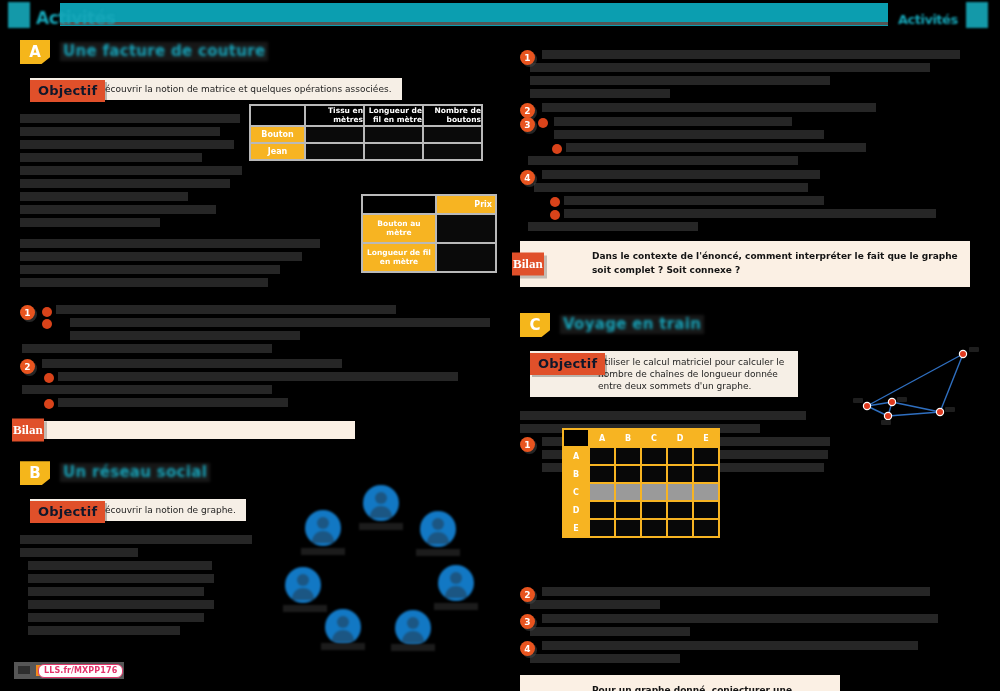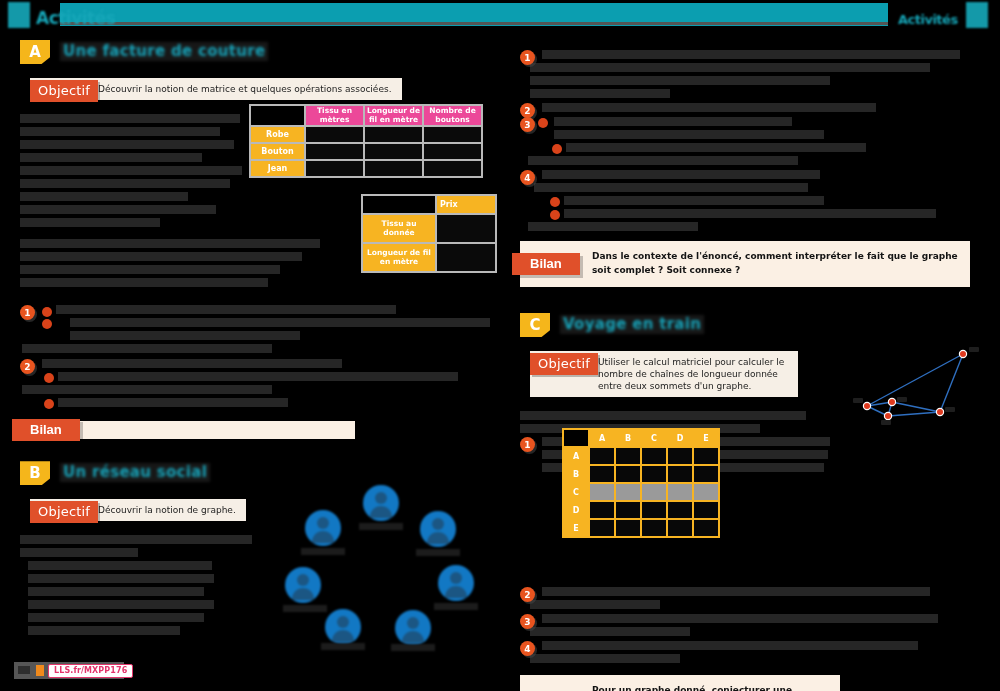--- a/index.html
+++ b/index.html
@@ -61,36 +61,36 @@
   }
 
   
   .objectif-wrap { position: relative; margin: 0 0 10px 10px; display: inline-block; }
   .objectif-bg {
     background: #f6efe6; padding: 5px 10px 5px 68px;
     min-height: 22px; display: flex; align-items: center;
   }
   .objectif-tag {
     position: absolute; left: 0; top: 2px;
-    background: #e0502a; color: #ffffff;
-    font-size: 13px; font-weight: normal; font-family: "DejaVu Sans", sans-serif;
+    background: #e0502a; color: #0f172a;
+    font-size: 13px; font-weight: bold; font-family: "DejaVu Sans", sans-serif;
     padding: 3px 8px 4px; letter-spacing: .2px;
     box-shadow: 2px 2px 0 rgba(0,0,0,.25);
   }
   .objectif-text {
     color: #1d1d1d; font-size: 9px; line-height: 1.35;
     font-family: "DejaVu Sans", sans-serif; font-weight: 500;
   }
 
   
   .bilan-wrap { position: relative; background: #fbf0e4; padding: 9px 12px 9px 72px; }
   .bilan-tag {
     position: absolute; left: -8px; top: 50%; transform: translateY(-50%);
     background: #e0502a; color: #fff; font-size: 13px; font-weight: bold;
-    font-family: Liberation Sans, sans-serif; padding: 3px 18px 4px;
+    font-family: Liberation Serif, serif; padding: 3px 1px 4px;
     box-shadow: 3px 3px 0 rgba(0,0,0,.22);
   }
   .bilan-line {
     color: #141414; font-size: 9px; font-weight: bold; line-height: 1.55;
     font-family: "DejaVu Sans", sans-serif;
   }
   .bilan-bullet { padding-left: 12px; position: relative; }
   .bilan-bullet::before {
     content: "\2022"; position: absolute; left: 2px; top: -1px; font-size: 10px;
   }
@@ -109,38 +109,38 @@
   .subdot {
     display: inline-block; width: 10px; height: 10px; border-radius: 50%;
     background: #d9431a; vertical-align: middle;
   }
 
   
   .tbl-a { position: absolute; left: 249px; top: 104px; }
   .tbl-a .grid { border-collapse: separate; border-spacing: 2px; background: #b9b9b9; }
   .tbl-a th, .tbl-a td { padding: 0; }
   .th-or {
-    background: #ec4899; color: #fff; font-size: 7.5px; font-weight: bold;
-    font-family: "DejaVu Sans", sans-serif; text-align: center;
+    background: #000000; color: #fff; font-size: 7.5px; font-weight: bold;
+    font-family: "DejaVu Sans", sans-serif; text-align: right;
     padding: 4px 3px; line-height: 1.25; width: 57px;
   }
   .th-row {
     background: #f7b422; color: #fff; font-size: 8px; font-weight: bold;
     font-family: "DejaVu Sans", sans-serif; text-align: center;
     padding: 5px 6px; width: 53px;
   }
   .td-blk { background: #0a0a0a; width: 57px; height: 15px; }
   .corner-blank { background: #000; }
 
   
   .tbl-b { position: absolute; left: 361px; top: 194px; }
   .tbl-b .grid { border-collapse: separate; border-spacing: 2px; background: #b9b9b9; }
   .th-or2 {
     background: #f7b422; color: #fff; font-size: 8px; font-weight: bold;
-    font-family: "DejaVu Sans", sans-serif; text-align: left;
+    font-family: "DejaVu Sans", sans-serif; text-align: right;
     padding: 4px 3px; width: 58px;
   }
   .th-row2 {
     background: #f7b422; color: #fff; font-size: 7.5px; font-weight: bold;
     font-family: "DejaVu Sans", sans-serif; text-align: center;
     padding: 4px 4px; line-height: 1.25; width: 72px;
   }
   .td-blk2 { background: #0a0a0a; width: 58px; height: 15px; }
 
   
@@ -417,26 +417,20 @@
   <div class="tbl-a">
     <table class="grid">
       <tbody>
           <tr>
         <th class="corner-blank"></th>
         <th class="th-or">Tissu en mètres</th>
         <th class="th-or">Longueur de fil en mètre</th>
         <th class="th-or">Nombre de boutons</th>
       </tr>
       <tr>
-        <th class="th-row">Robe</th>
-        <td class="td-blk"></td>
-        <td class="td-blk"></td>
-        <td class="td-blk"></td>
-      </tr>
-      <tr>
         <th class="th-row">Bouton</th>
         <td class="td-blk"></td>
         <td class="td-blk"></td>
         <td class="td-blk"></td>
       </tr>
       <tr>
         <th class="th-row">Jean</th>
         <td class="td-blk"></td>
         <td class="td-blk"></td>
         <td class="td-blk"></td>
@@ -446,21 +440,21 @@
   </div>
 
   <div class="tbl-b">
     <table class="grid">
       <tbody>
           <tr>
         <th class="corner-blank"></th>
         <th class="th-or2">Prix</th>
       </tr>
       <tr>
-        <th class="th-row2">Tissu au donnée</th>
+        <th class="th-row2">Bouton au mètre</th>
         <td class="td-blk2"></td>
       </tr>
       <tr>
         <th class="th-row2">Longueur de fil en mètre</th>
         <td class="td-blk2" style="height:24px;"></td>
       </tr>
     </tbody>
       </table>
   </div>
 
@@ -567,17 +561,17 @@
         <rect x="100" y="67" width="10" height="5" rx="1"></rect>
         <rect x="124" y="7" width="10" height="5" rx="1"></rect>
       </g>
     </svg>
   </div>
 
   <div class="footer-l">
     <div class="foot-bg"></div>
     <div class="page-num" style="left:4px;top:4px;width:12px;height:8px;background:#2e2e2e;"></div>
     <div class="orange-sq" style="left:22px;top:3px;"></div>
-    <div class="url-pill" style="left:34px;top:2px;">LLS.fr/MXPP176</div>
+    <div class="url-pill" style="left:24px;top:2px;border-radius:6px;">LLS.fr/MXPP176</div>
   </div>
 
 
 </div>
 
 </body></html>

